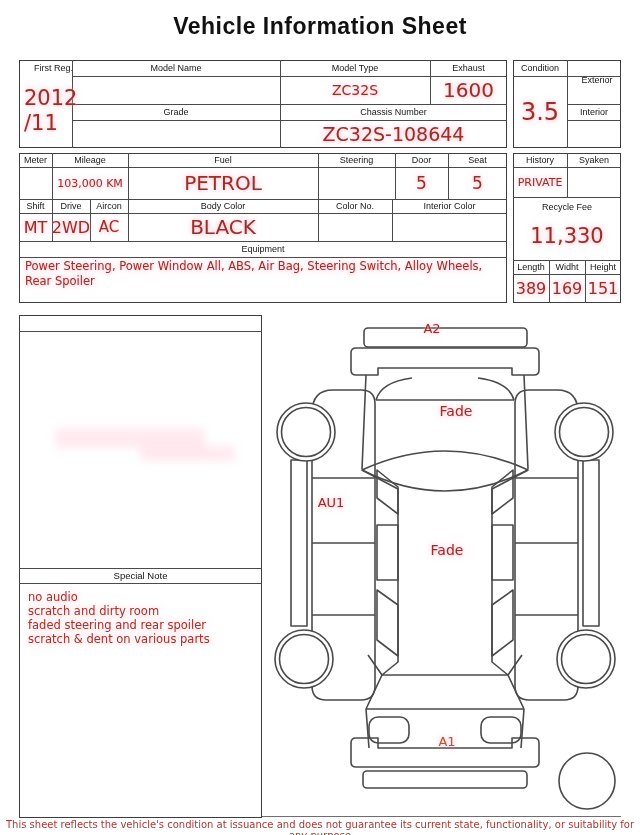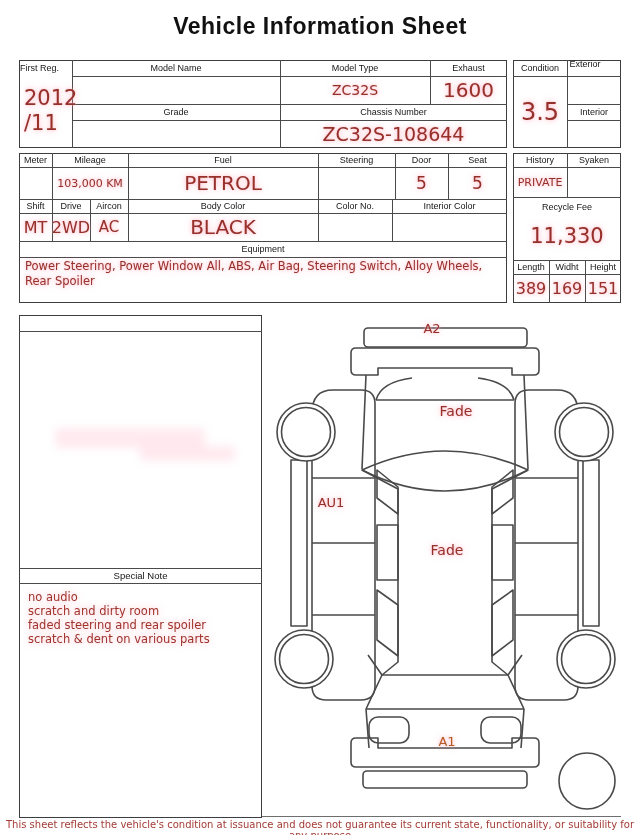--- a/index.html
+++ b/index.html
@@ -36,41 +36,41 @@
   <div class="title">Vehicle Information Sheet</div>
 
   <div class="box" style="left:19px;top:60px;width:488px;height:88px;"></div>
   <div class="vl" style="left:72px;top:60px;height:88px;"></div>
   <div class="vl" style="left:280px;top:60px;height:88px;"></div>
   <div class="vl" style="left:430px;top:60px;height:45px;"></div>
   <div class="hl" style="left:72px;top:76px;width:435px;"></div>
   <div class="hl" style="left:72px;top:104px;width:435px;"></div>
   <div class="hl" style="left:72px;top:120px;width:435px;"></div>
 
-  <div class="lbl" style="left:13px;top:60px;width:53px;height:16px;text-align:right;">First Reg.</div>
+  <div class="lbl" style="left:27px;top:60px;width:53px;height:16px;text-align:right;">First Reg.</div>
   <div class="lbl" style="left:72px;top:60px;width:208px;height:16px;">Model Name</div>
   <div class="lbl" style="left:280px;top:60px;width:150px;height:16px;">Model Type</div>
   <div class="lbl" style="left:430px;top:60px;width:77px;height:16px;">Exhaust</div>
   <div class="lbl" style="left:280px;top:104px;width:227px;height:16px;">Chassis Number</div>
   <div class="lbl" style="left:72px;top:104px;width:208px;height:16px;">Grade</div>
 
   <div class="v vleft pre" style="left:24px;top:76px;width:48px;height:70px;font-size:21px;line-height:25px;">2012
 /11</div>
   <div class="v" style="left:280px;top:76px;width:150px;height:28px;font-size:14px;">ZC32S</div>
   <div class="v" style="left:430px;top:76px;width:77px;height:28px;font-size:20px;">1600</div>
   <div class="v" style="left:72px;top:120px;width:208px;height:27px;font-size:19px;margin-top:31px;">SPORTS</div>
   <div class="v" style="left:280px;top:120px;width:227px;height:27px;font-size:19px;">ZC32S-108644</div>
 
   <div class="box" style="left:513px;top:60px;width:108px;height:88px;"></div>
   <div class="vl" style="left:567px;top:60px;height:88px;"></div>
   <div class="hl" style="left:513px;top:76px;width:108px;"></div>
   <div class="hl" style="left:567px;top:104px;width:54px;"></div>
   <div class="hl" style="left:567px;top:120px;width:54px;"></div>
   <div class="lbl" style="left:513px;top:60px;width:54px;height:16px;">Condition</div>
-  <div class="lbl" style="left:567px;top:56px;width:36px;height:16px;">Exterior</div>
+  <div class="lbl" style="left:567px;top:72px;width:36px;height:16px;padding-left:12px;">Exterior</div>
   <div class="lbl" style="left:567px;top:104px;width:54px;height:16px;">Interior</div>
   <div class="v" style="left:513px;top:76px;width:54px;height:72px;font-size:24px;">3.5</div>
 
   <div class="box" style="left:19px;top:153px;width:488px;height:150px;"></div>
   <div class="hl" style="left:19px;top:167px;width:488px;"></div>
   <div class="hl" style="left:19px;top:199px;width:488px;"></div>
   <div class="hl" style="left:19px;top:213px;width:488px;"></div>
   <div class="hl" style="left:19px;top:241px;width:488px;"></div>
   <div class="hl" style="left:19px;top:257px;width:488px;"></div>
   <div class="vl" style="left:52px;top:153px;height:46px;"></div>

